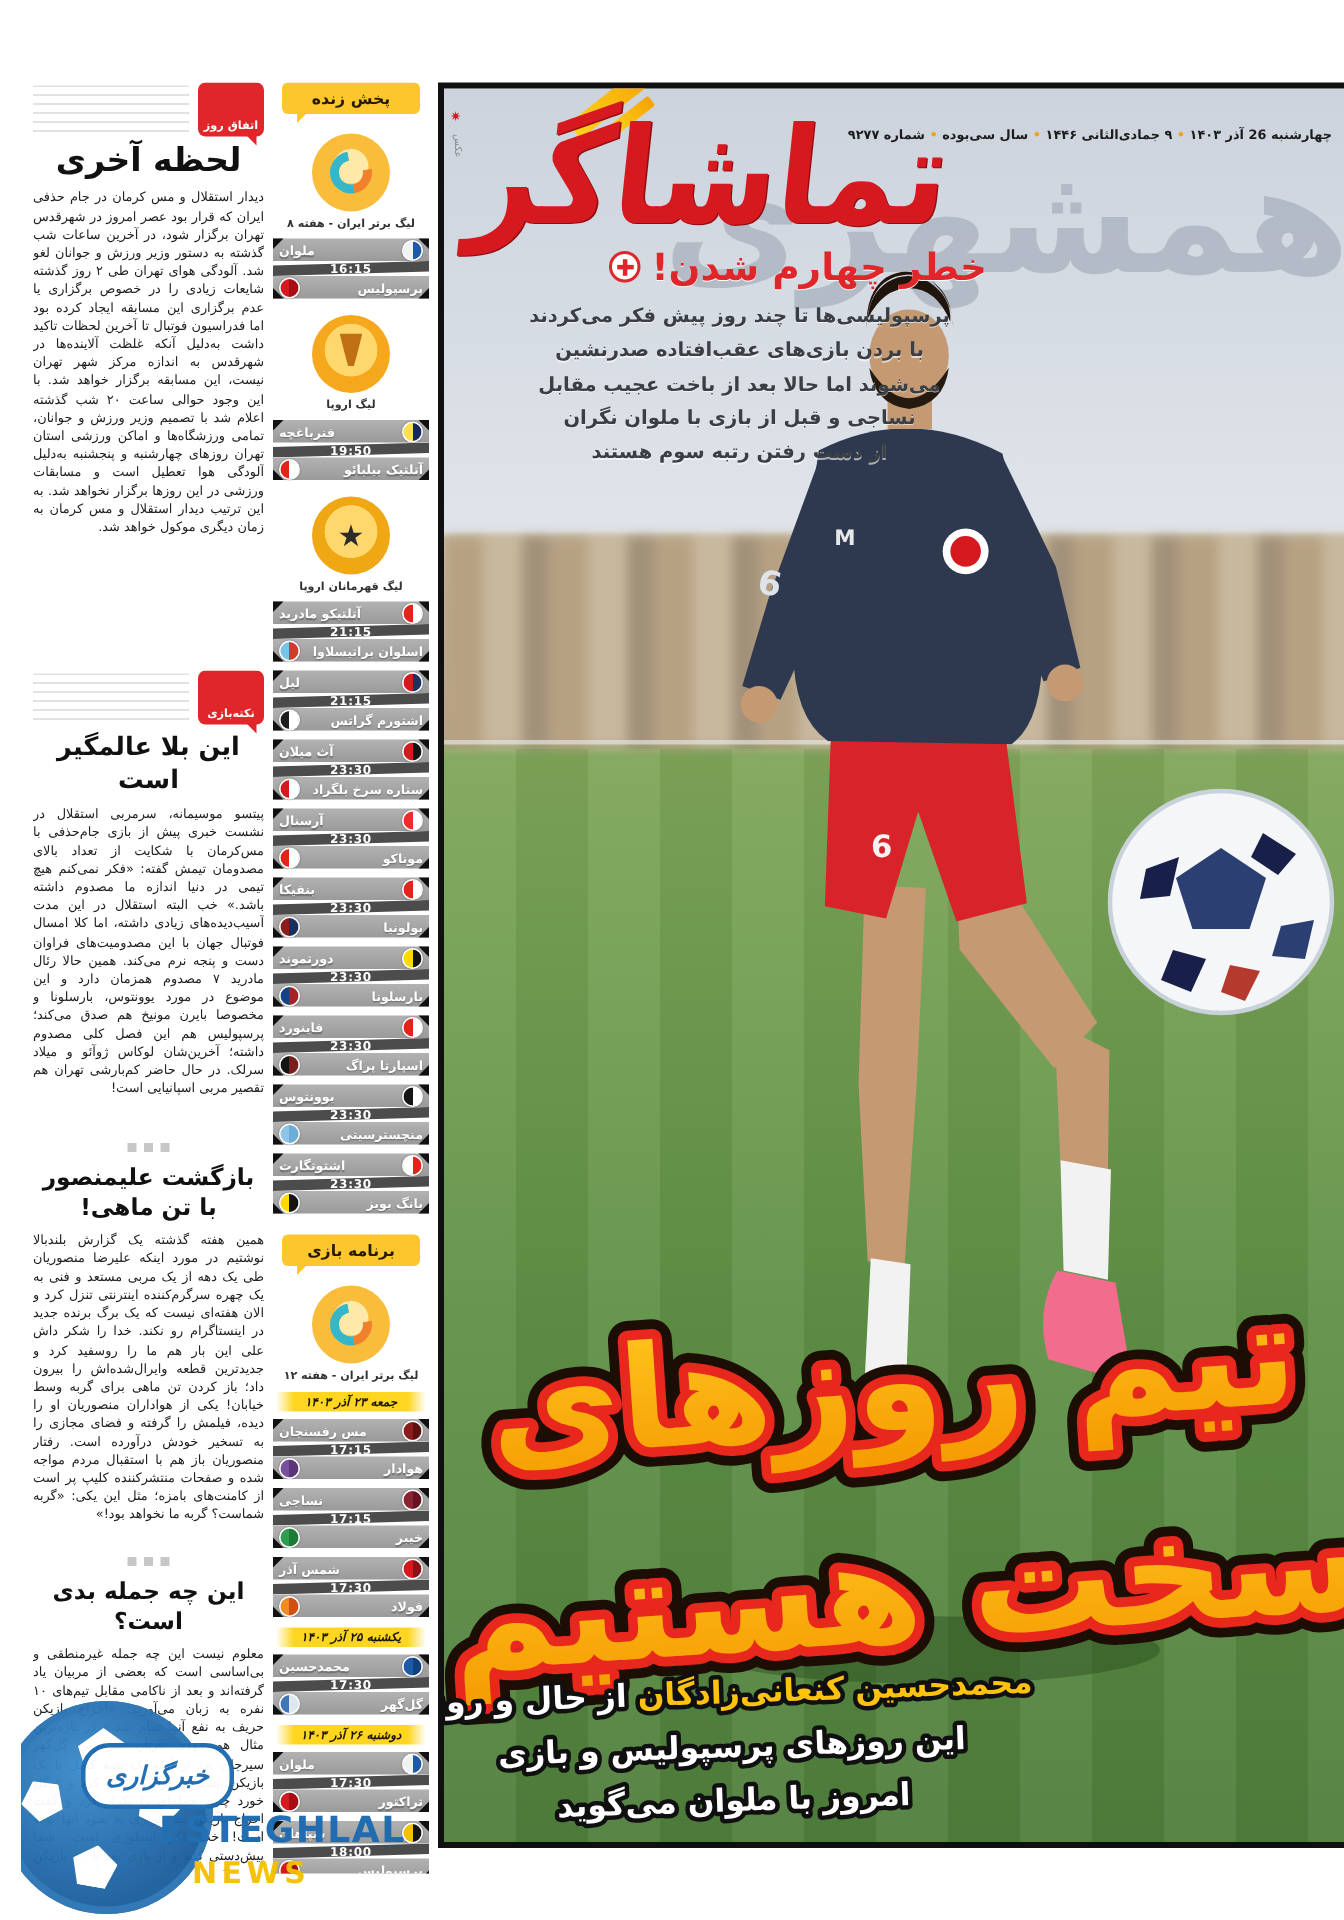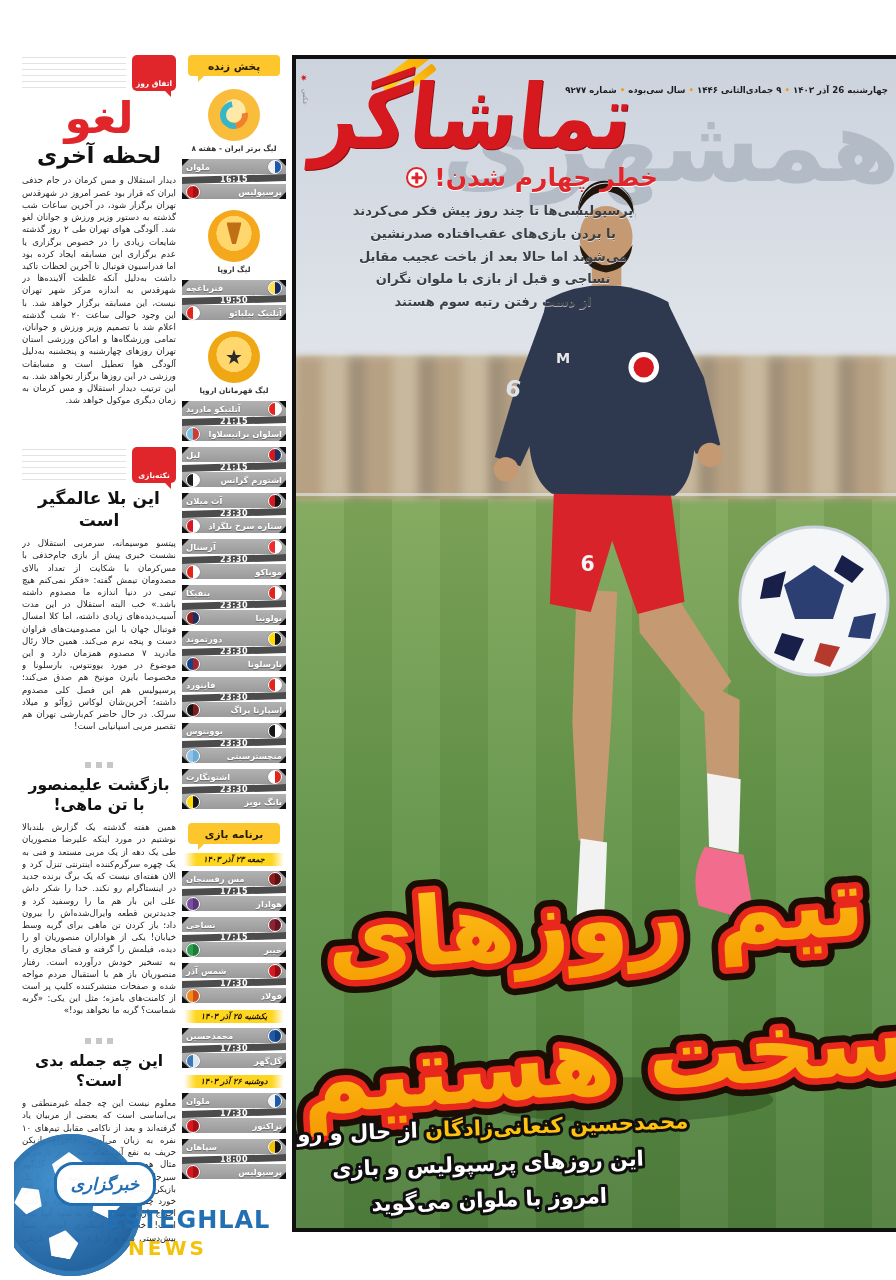--- a/index.html
+++ b/index.html
@@ -110,21 +110,20 @@
 
 <div id="leftcol">
 
   <div class="article" style="top:0;height:386px">
     <div class="brow">
       <span class="rbadge">
         <span>اتفاق روز</span>
       </span>
       <span class="hatch"></span>
     </div>
-    <div class="t-red">لغو</div>
     <div class="t-sub">لحظه آخری</div>
     <div class="body">دیدار استقلال و مس کرمان در جام حذفی ایران که قرار بود عصر امروز در شهرقدس تهران برگزار شود، در آخرین ساعات شب گذشته به دستور وزیر ورزش و جوانان لغو شد. آلودگی هوای تهران طی ۲ روز گذشته شایعات زیادی را در خصوص برگزاری یا عدم برگزاری این مسابقه ایجاد کرده بود اما فدراسیون فوتبال تا آخرین لحظات تاکید داشت به‌دلیل آنکه غلظت آلاینده‌ها در شهرقدس به اندازه مرکز شهر تهران نیست، این مسابقه برگزار خواهد شد. با این وجود حوالی ساعت ۲۰ شب گذشته اعلام شد با تصمیم وزیر ورزش و جوانان، تمامی ورزشگاه‌ها و اماکن ورزشی استان تهران روزهای چهارشنبه و پنجشنبه به‌دلیل آلودگی هوا تعطیل است و مسابقات ورزشی در این روزها برگزار نخواهد شد. به این ترتیب دیدار استقلال و مس کرمان به زمان دیگری موکول خواهد شد.</div>
   </div>
 
   <div class="article" style="top:392px;height:300px">
     <div class="brow">
       <span class="rbadge">
         <span>نکته‌بازی</span>
       </span>
       <span class="hatch"></span>
@@ -352,20 +351,24 @@
         <span class="tname">یانگ بویز</span>
         <span class="tlogo" style="background: linear-gradient(90deg, rgb(255, 217, 0) 0px, rgb(255, 217, 0) 50%, rgb(20, 20, 20) 50%, rgb(20, 20, 20) 100%);"></span>
       </div>
       <span class="ctl"></span>
       <span class="ctr"></span>
       <span class="cbl"></span>
       <span class="cbr"></span>
     </div>
     <div class="side-badge">
       <b>برنامه بازی</b>
+    </div>
+    <div class="league-card">
+      <span class="lg iran"></span>
+      <div class="league-cap">لیگ برتر ایران - هفته ۱۲</div>
     </div>
     <div class="date-row">جمعه ۲۳ آذر ۱۴۰۳</div>
     <div class="fixture">
       <div class="bar">
         <span class="tlogo" style="background: linear-gradient(90deg, rgb(140, 27, 27) 0px, rgb(140, 27, 27) 50%, rgb(94, 15, 15) 50%, rgb(94, 15, 15) 100%);"></span>
         <span class="tname">مس رفسنجان</span>
       </div>
       <div class="strip">
         <b>17:15</b>
       </div>

